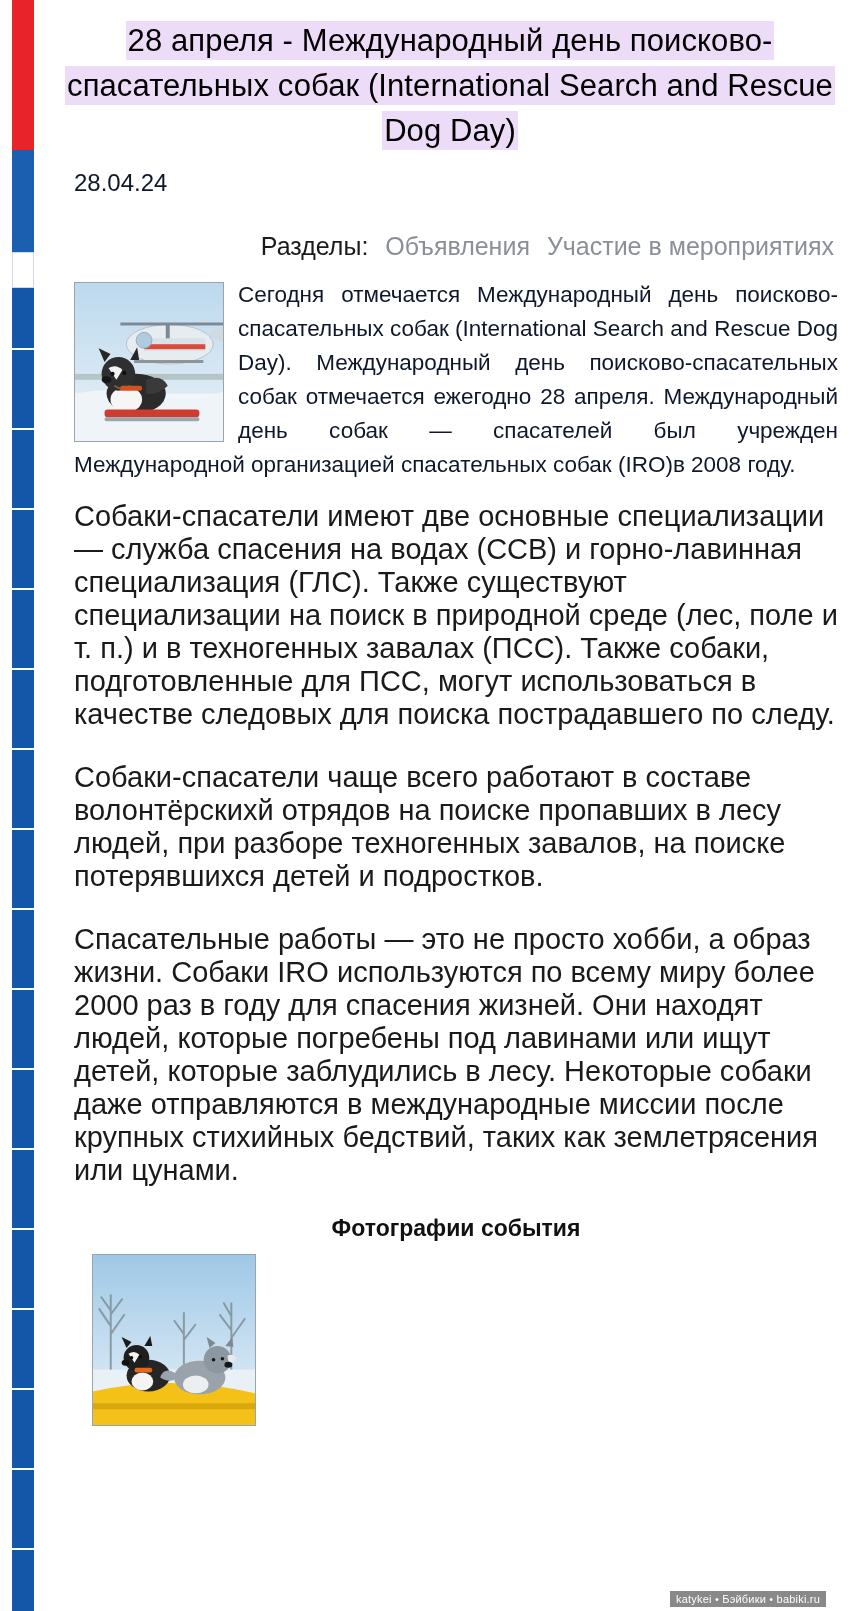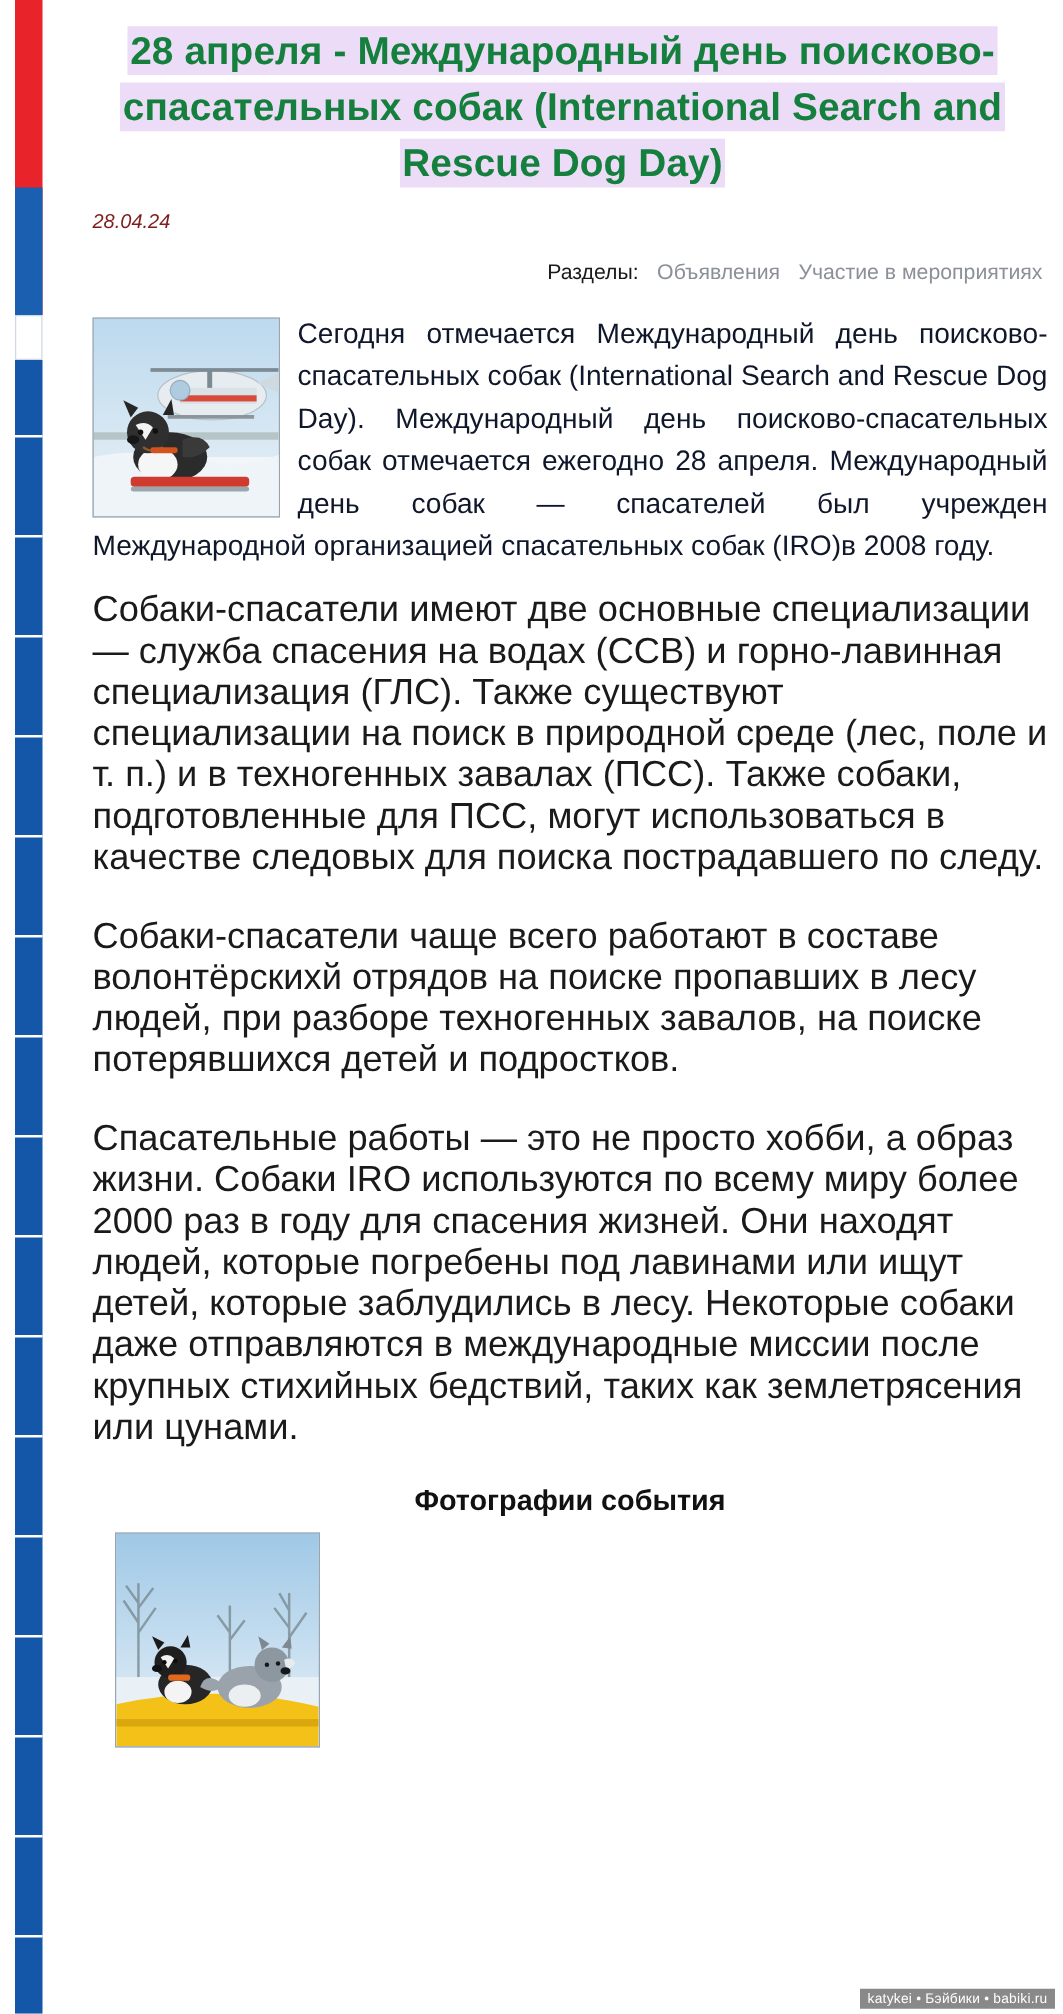--- a/index.html
+++ b/index.html
@@ -71,41 +71,40 @@
   
   .title-wrap {
     padding-top: 18px;
     text-align: center;
   }
   .title {
     display: inline;
     background: #eddcf7;
     font-size: 31px;
     line-height: 45px;
-    color: #15803d;
-    font-weight: 700;
+    color: #000000;
+    font-weight: 400;
     letter-spacing: 0.1px;
     box-decoration-break: clone;
     -webkit-box-decoration-break: clone;
     padding: 2px 2px;
   }
 
   .date {
     margin-top: 16px;
-    font-size: 16px;
-    color: #7f1d1d;
+    font-size: 24px;
+    color: #0f172a;
     padding-left: 14px;
-    font-style: italic;
   }
 
   
   .sections {
-    margin-top: 13px;
+    margin-top: 31px;
     text-align: right;
-    font-size: 17px;
+    font-size: 25px;
     line-height: 36px;
     padding-right: 6px;
   }
   .sections .label {
     color: #1a1a1a;
   }
   .sections a {
     color: #8b8f98;
     text-decoration: none;
     margin-left: 10px;
@@ -164,21 +163,21 @@
     position: relative;
     background: #bcd9ee;
   }
 
   
   svg.scene { display: block; width: 100%; height: 100%; }
 
   
   .watermark {
     position: absolute;
-    right: 6px;
+    right: 24px;
     bottom: 4px;
     background: #7f7f7f;
     color: #ffffff;
     font-size: 11px;
     padding: 2px 6px;
     letter-spacing: 0.2px;
     opacity: 0.92;
   }
 </style>
 </head>

